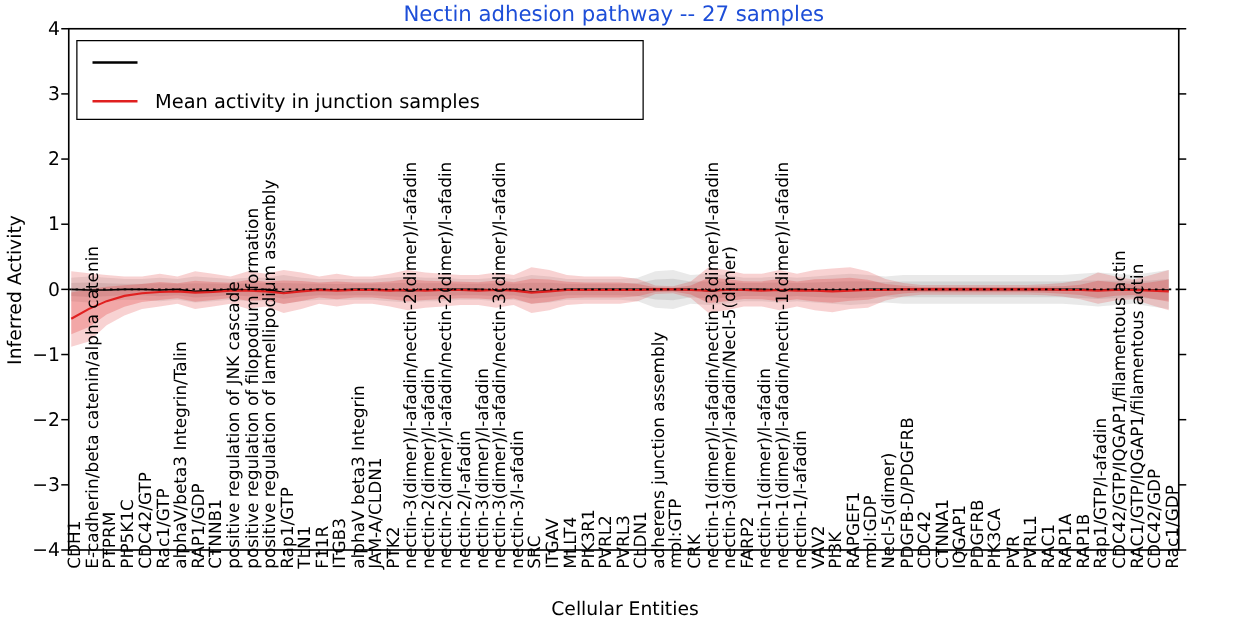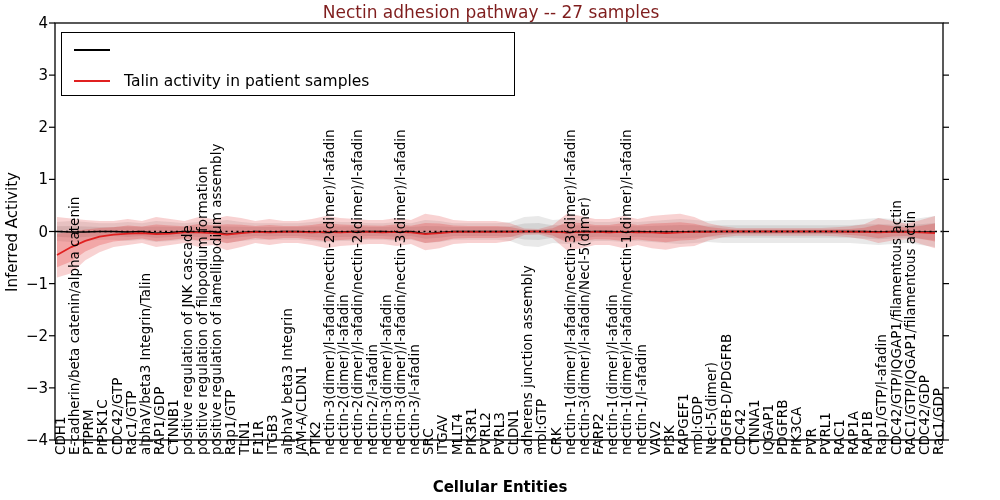--- a/index.html
+++ b/index.html
@@ -1,22 +1,22 @@
 <!DOCTYPE html>
 <html><head>
 <meta charset="utf-8">
 <style>
   html,body{margin:0;padding:0;background:#fff;width:1000px;height:500px;overflow:hidden;
     font-family:"DejaVu Sans","Liberation Sans",sans-serif;}
   #figure{position:relative;width:1000px;height:500px;background:#fff;}
   #plot-svg{position:absolute;left:0;top:0;}
-  .title{position:absolute;left:0;top:2px;width:982px;text-align:center;font-size:17px;color:#7f1d1d;}
+  .title{position:absolute;left:0;top:2px;width:982px;text-align:center;font-size:17px;color:#1d4ed8;}
   .ylabel{position:absolute;left:-58px;top:223px;width:140px;text-align:center;font-size:15px;color:#000;
     transform:rotate(-90deg);}
-  .xlabel{position:absolute;left:0;top:478px;width:1000px;text-align:center;font-size:15px;color:#000;font-weight:bold;}
+  .xlabel{position:absolute;left:0;top:478px;width:1000px;text-align:center;font-size:15px;color:#000;}
   .ytick{position:absolute;left:14px;width:34px;text-align:right;font-size:15px;color:#000;}
   .xtick{position:absolute;font-size:13.5px;color:#000;white-space:nowrap;transform:rotate(-90deg);
     transform-origin:0 0;letter-spacing:0px;}
   .legend{position:absolute;left:61px;top:32px;width:452px;height:62px;background:#fff;
     border:1.2px solid #000;z-index:5;}
   .legend-row{display:flex;align-items:center;height:29px;margin-top:2px;}
   .legend-line{width:36px;height:0;margin-left:12px;margin-right:14px;border-top-style:solid;border-top-width:2px;}
   .legend-label{font-size:15.5px;color:#000;}
 </style>
 </head>
@@ -116,21 +116,21 @@
     </svg>
   <div class="title">Nectin adhesion pathway -- 27 samples</div>
   <div class="ylabel">Inferred Activity</div>
   <div class="xlabel">Cellular Entities</div>
   <div class="legend">
     <div class="legend-row">
       <span class="legend-line" style="border-top-color: rgb(0, 0, 0);"></span>
     </div>
     <div class="legend-row">
       <span class="legend-line" style="border-top-color: rgb(224, 32, 32);"></span>
-      <span class="legend-label">Talin activity in patient samples</span>
+      <span class="legend-label">Mean activity in junction samples</span>
     </div>
   </div>
   <div id="yticks">
       <div class="ytick" style="top: 431px;">−4</div>
       <div class="ytick" style="top: 378.875px;">−3</div>
       <div class="ytick" style="top: 326.75px;">−2</div>
       <div class="ytick" style="top: 274.625px;">−1</div>
       <div class="ytick" style="top: 222.5px;">0</div>
       <div class="ytick" style="top: 170.375px;">1</div>
       <div class="ytick" style="top: 118.25px;">2</div>

